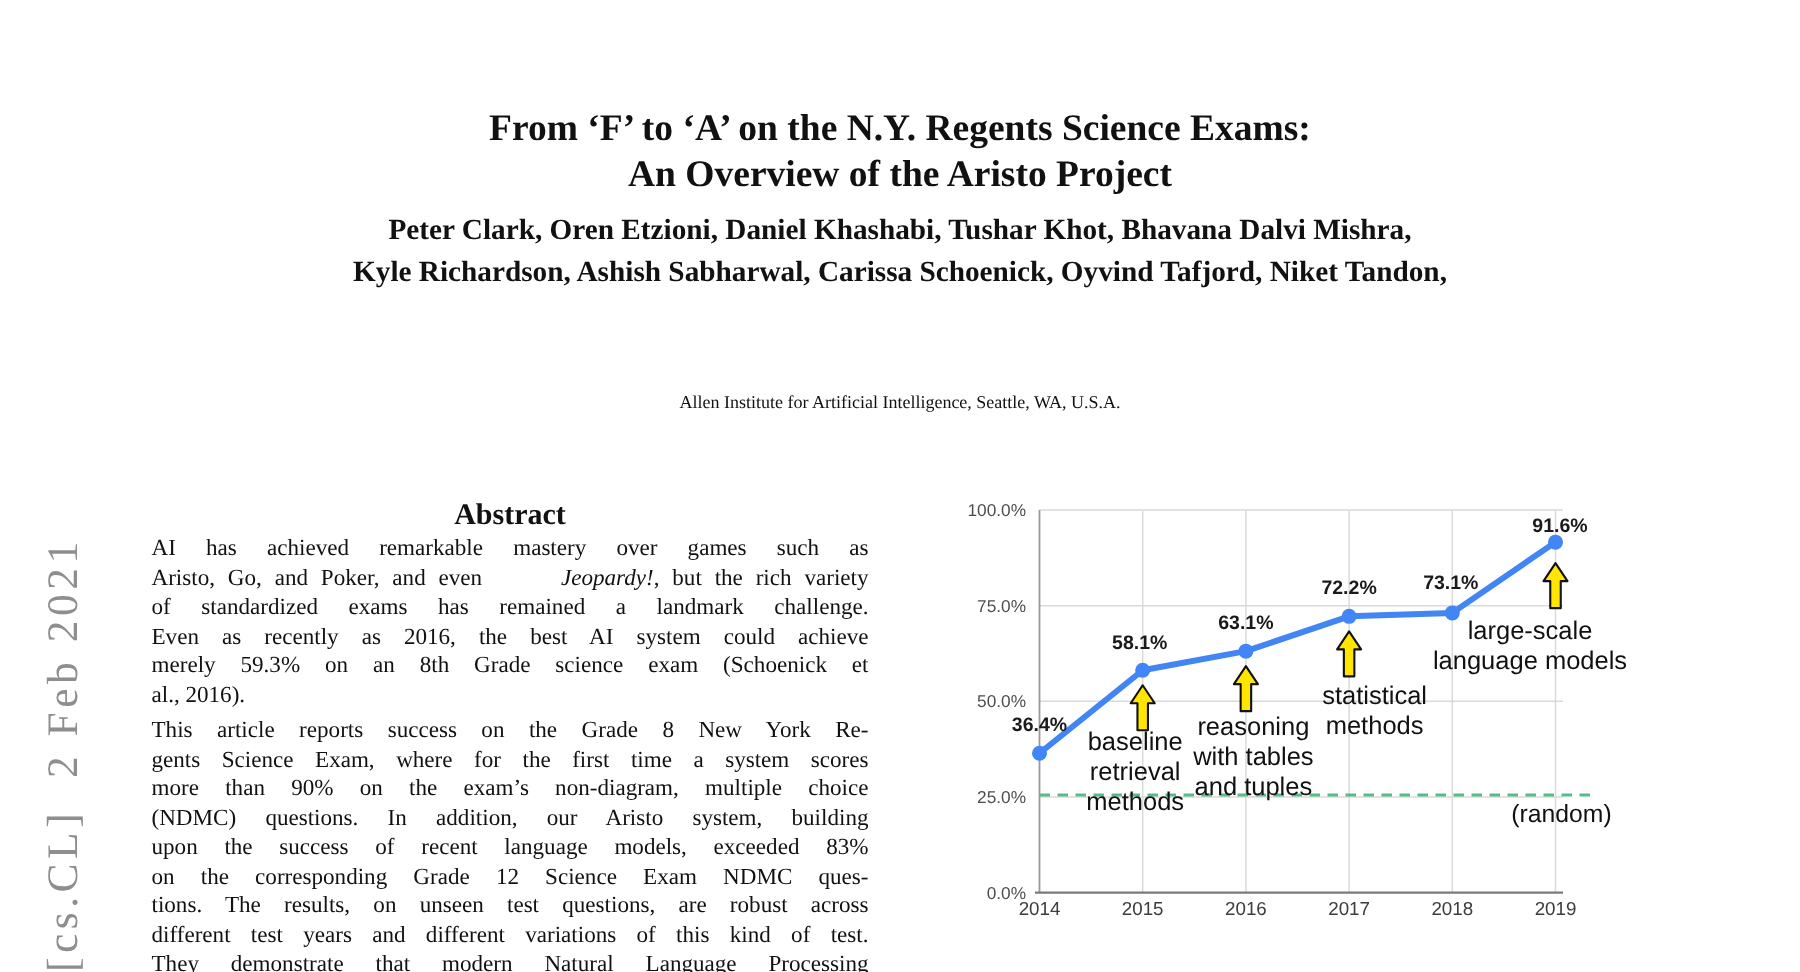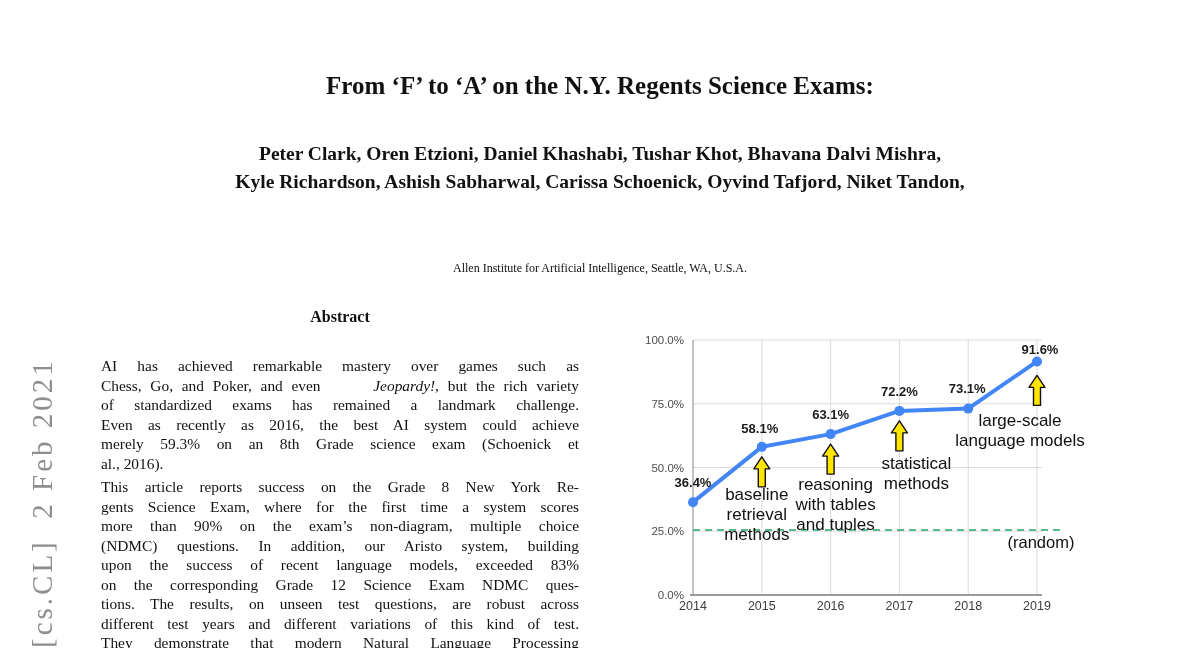--- a/index.html
+++ b/index.html
@@ -9,21 +9,21 @@
     font-family:"Liberation Serif", serif;
     color:#111;
   }
   .abs{position:absolute;}
   .center{text-align:center;}
 
   #title{left:0;top:70px;width:1200px;font-size:25px;line-height:31px;font-weight:bold;}
   #authors{left:0;top:140px;width:1200px;font-size:19.5px;line-height:27.5px;font-weight:bold;}
   #affiliation{left:0;top:261px;width:1200px;font-size:12px;}
 
-  #abstract-heading{left:101px;top:308px;width:478px;font-size:16px;font-weight:bold;text-align:center;}
+  #abstract-heading{left:101px;top:332px;width:478px;font-size:20px;font-weight:bold;text-align:center;}
   #abstract{left:101px;top:356px;width:478px;font-size:15.4px;line-height:19.5px;}
   #abstract .para{margin:0 0 4px 0;}
   #abstract .line{text-align:justify;text-align-last:justify;white-space:normal;}
   #abstract .line.no-j{text-align-last:auto;}
   #abstract em{font-style:italic;margin-left:44px;}
 
   #arxiv-stamp{
     left:26px;top:648px;transform:rotate(-90deg);transform-origin:0 0;
     font-size:29px;letter-spacing:3px;color:#8e8e8e;white-space:pre;
     font-family:"Liberation Serif", serif;
@@ -31,35 +31,36 @@
 
   #chart{left:630px;top:320px;width:470px;height:328px;}
   #chart svg{display:block;}
   #chart text{font-family:"Liberation Sans", sans-serif;}
 </style>
 </head>
 <body>
 
 <div class="abs center" id="title">
   <div>From ‘F’ to ‘A’ on the N.Y. Regents Science Exams:</div>
+  <div>An Overview of the Aristo Project</div>
 </div>
 
 <div class="abs center" id="authors">
   <div>Peter Clark, Oren Etzioni, Daniel Khashabi, Tushar Khot, Bhavana Dalvi Mishra,</div>
   <div>Kyle Richardson, Ashish Sabharwal, Carissa Schoenick, Oyvind Tafjord, Niket Tandon,</div>
 </div>
 
 <div class="abs center" id="affiliation">Allen Institute for Artificial Intelligence, Seattle, WA, U.S.A.</div>
 
 <div class="abs" id="abstract-heading">Abstract</div>
 
 <div class="abs" id="abstract">
     <div class="para">
       <div class="line"><span>AI has achieved remarkable mastery over games such as</span></div>
-      <div class="line"><span>Chess, Go, and Poker, and even </span><em>Jeopardy!</em><span>, but the rich variety</span></div>
+      <div class="line"><span>Aristo, Go, and Poker, and even </span><em>Jeopardy!</em><span>, but the rich variety</span></div>
       <div class="line"><span>of standardized exams has remained a landmark challenge.</span></div>
       <div class="line"><span>Even as recently as 2016, the best AI system could achieve</span></div>
       <div class="line"><span>merely 59.3% on an 8th Grade science exam (Schoenick et</span></div>
       <div class="line no-j"><span>al., 2016).</span></div>
     </div>
     <div class="para">
       <div class="line"><span>This article reports success on the Grade 8 New York Re-</span></div>
       <div class="line"><span>gents Science Exam, where for the first time a system scores</span></div>
       <div class="line"><span>more than 90% on the exam’s non-diagram, multiple choice</span></div>
       <div class="line"><span>(NDMC) questions.  In addition, our Aristo system, building</span></div>

